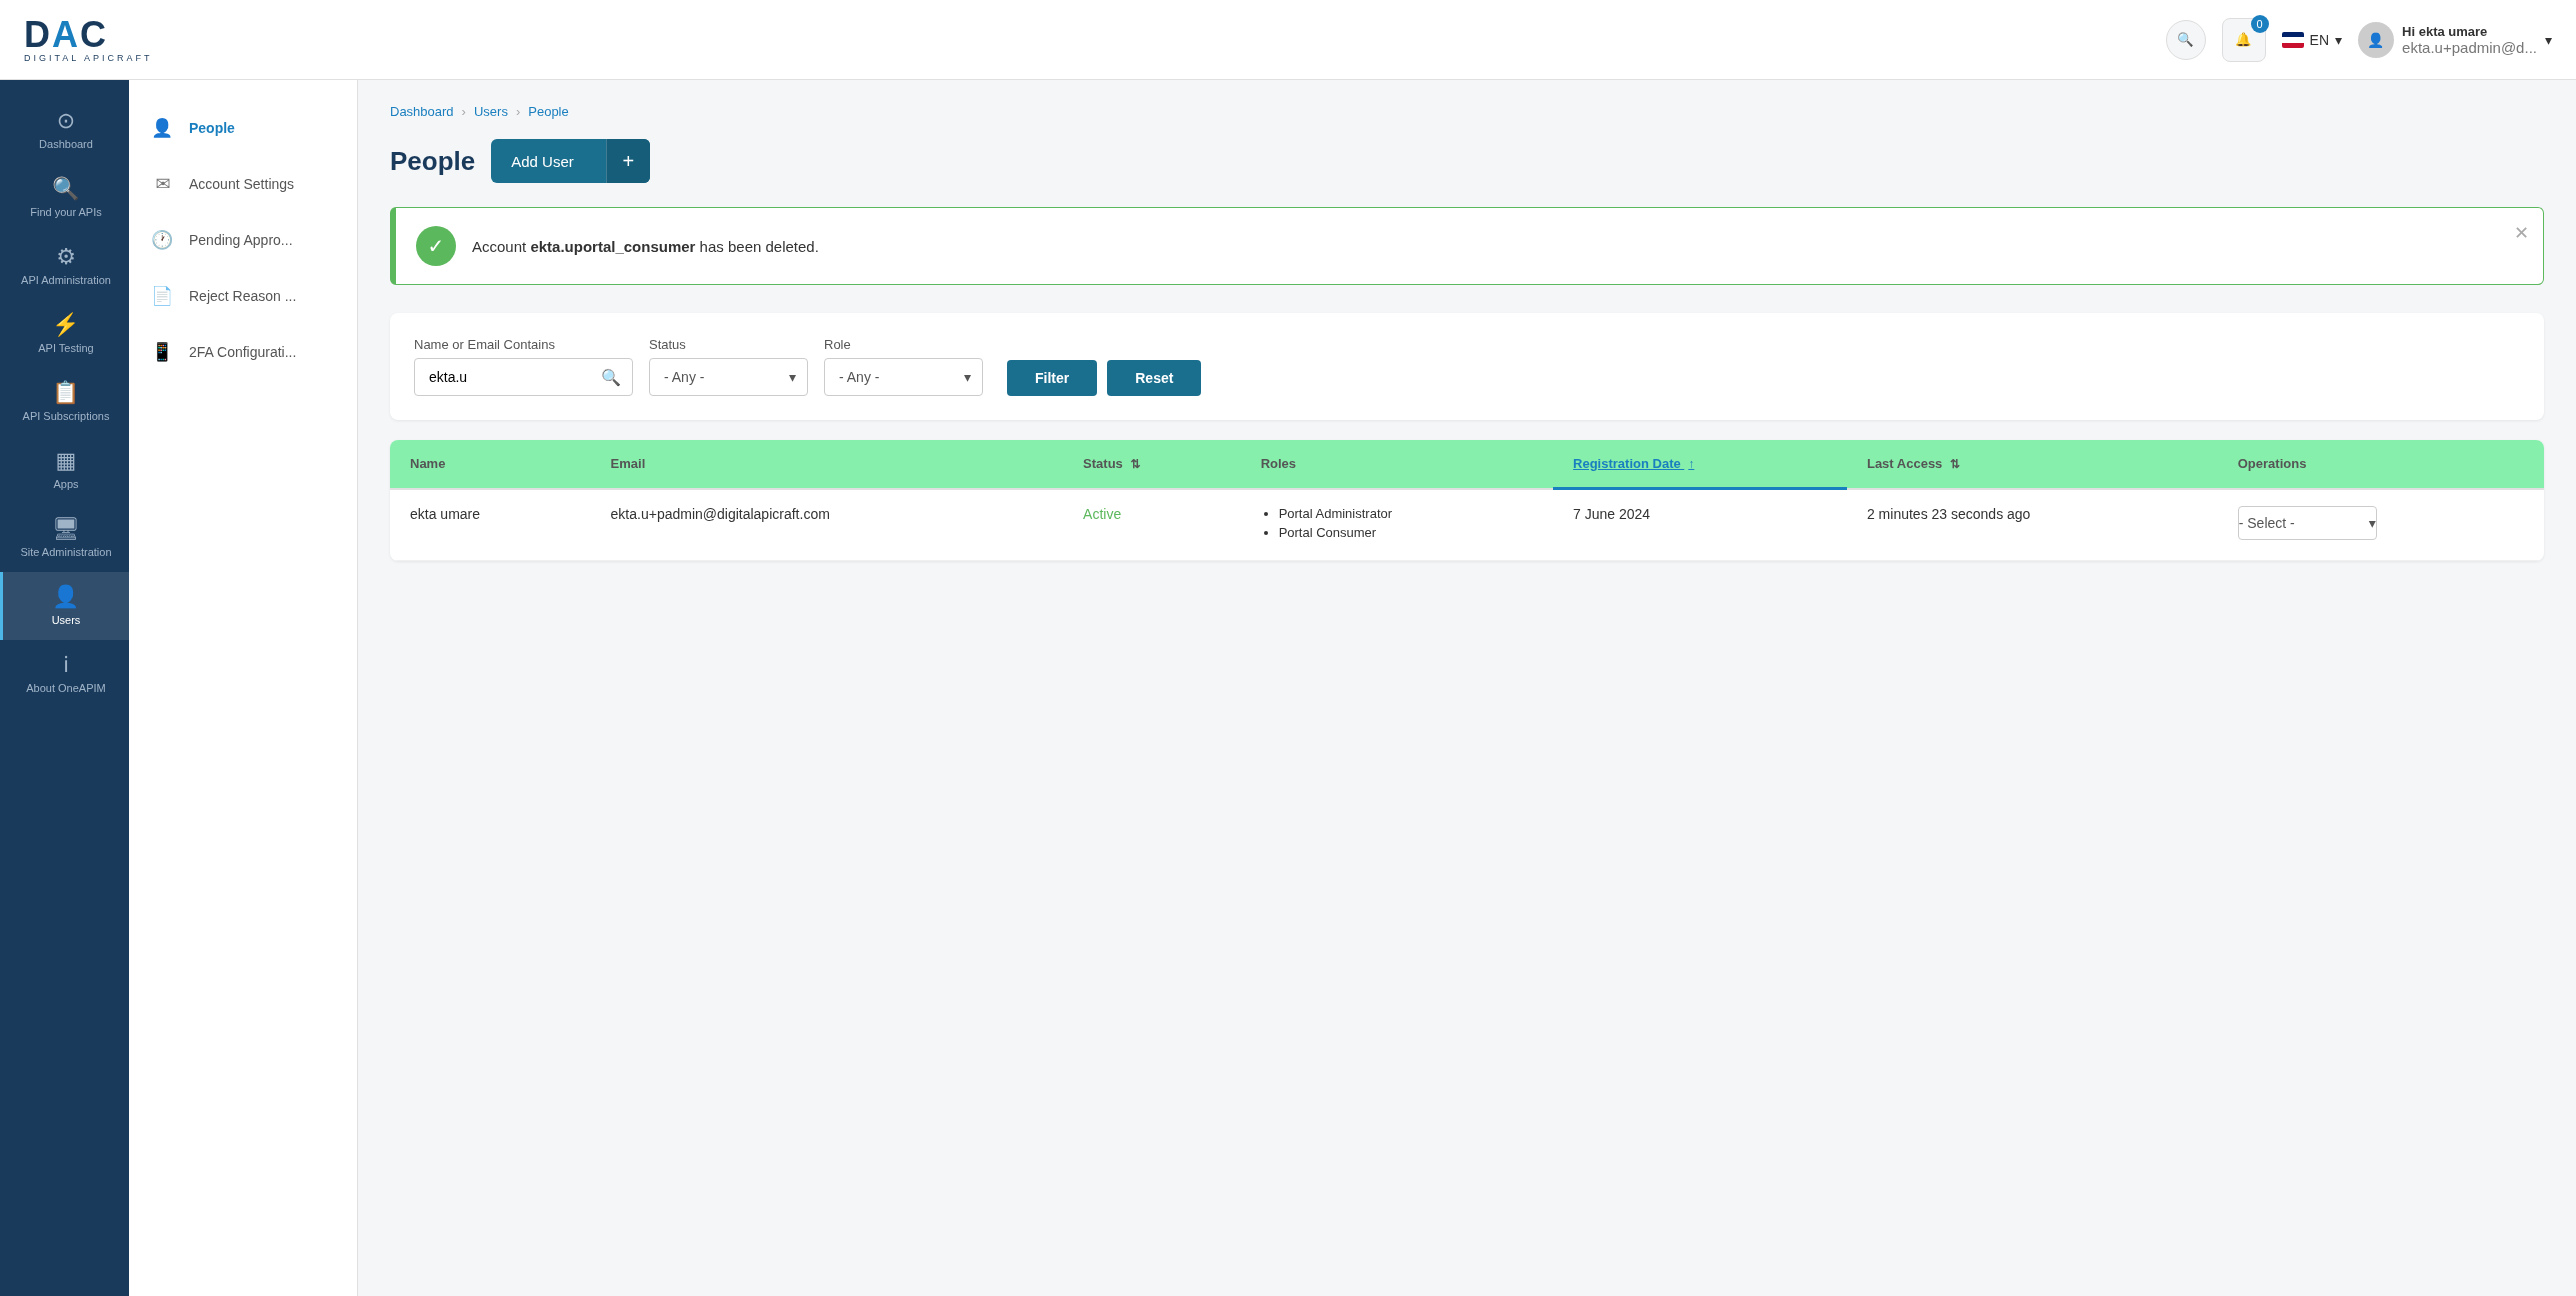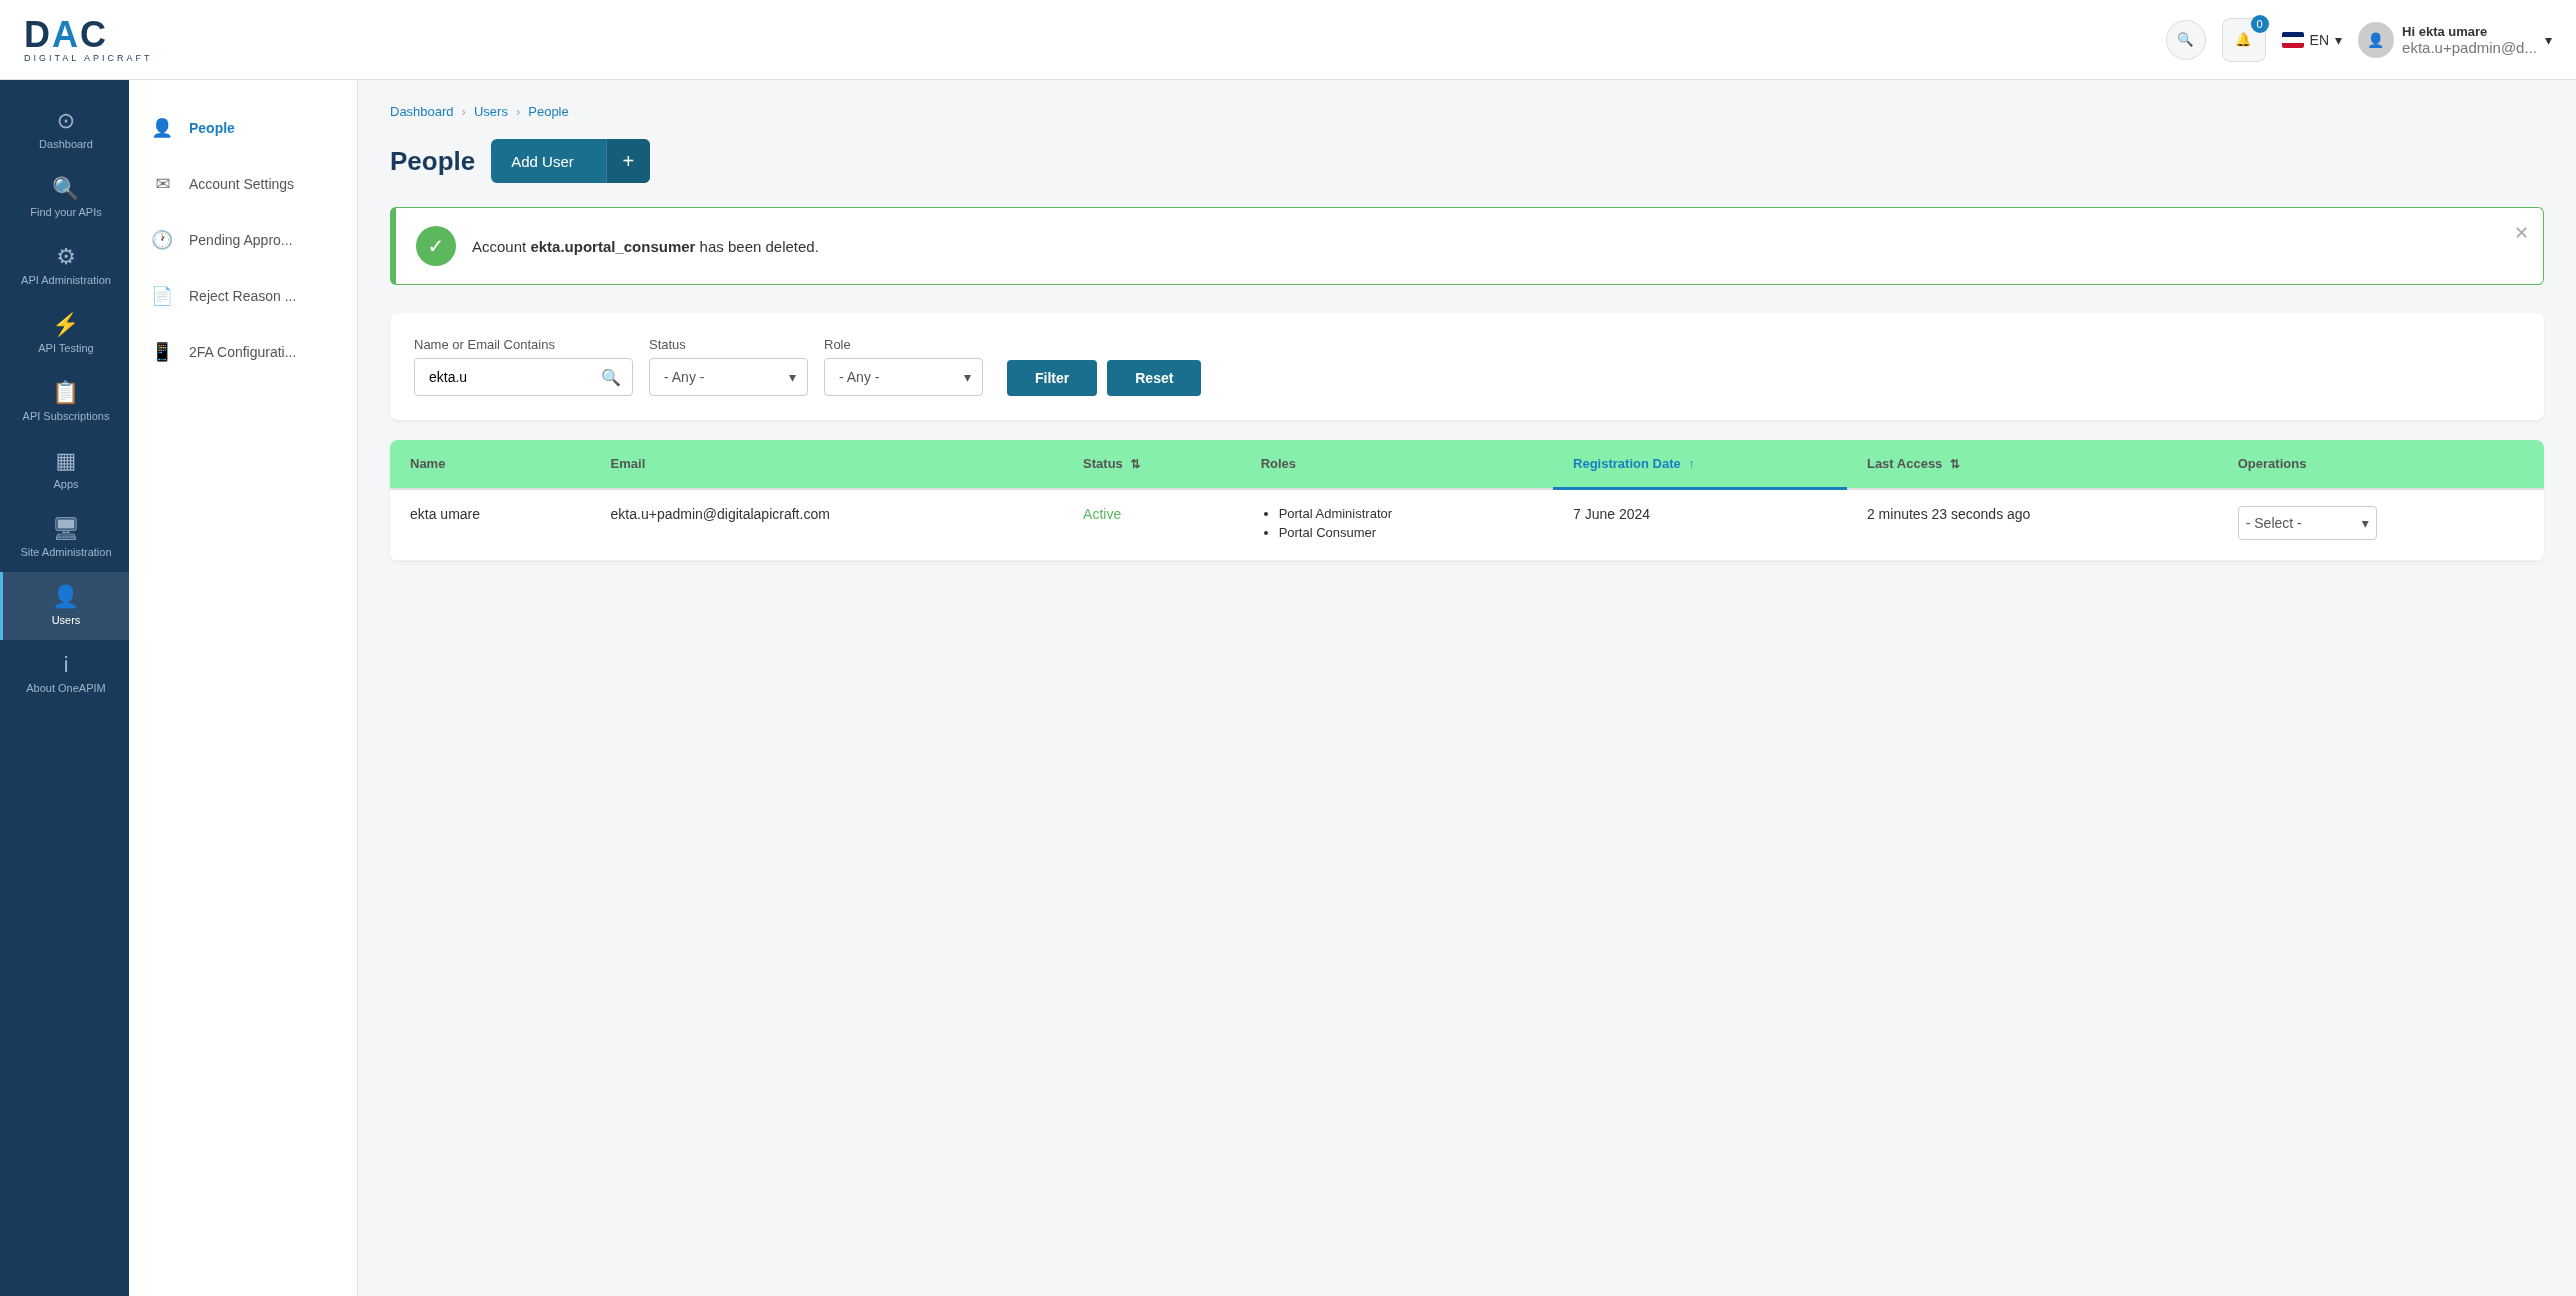--- a/index.html
+++ b/index.html
@@ -72,31 +72,31 @@
     .filter-buttons { display: flex; gap: 10px; margin-left: 8px; }
     .btn-filter { background: #1a6e8e; color: #fff; border: none; border-radius: 4px; padding: 10px 28px; font-size: 14px; font-weight: 600; cursor: pointer; }
     .btn-reset { background: #1a6e8e; color: #fff; border: none; border-radius: 4px; padding: 10px 28px; font-size: 14px; font-weight: 600; cursor: pointer; }
 
     
     .table-wrap { background: #fff; border-radius: 8px; box-shadow: 0 1px 3px rgba(0,0,0,0.07); overflow: hidden; }
     table { width: 100%; border-collapse: collapse; }
     thead tr { background: #86efac; border-bottom: 2px solid #e0e0e0; }
     thead th { padding: 16px 20px; text-align: left; font-size: 13px; font-weight: 600; color: #555; white-space: nowrap; }
     thead th.sortable { cursor: pointer; }
-    thead th.sorted { color: #1a7fbf; border-bottom: 3px solid #1a7fbf; }
+    thead th.sorted { color: #1a7fbf; border-bottom: 3px solid #1a7fbf; text-decoration: underline; }
     .sort-icon { margin-left: 4px; font-size: 12px; }
     tbody tr { border-bottom: 1px solid #f0f0f0; }
     tbody td { padding: 16px 20px; font-size: 14px; color: #333; vertical-align: top; }
     .roles-list { list-style: disc; padding-left: 18px; }
     .roles-list li { margin-bottom: 4px; font-size: 13px; }
     .status-active { color: #5cb85c; font-weight: 500; }
 
     
     .select-dropdown-wrap { position: relative; display: inline-block; }
-    .select-dropdown-btn { display: flex; align-items: center; border: 1px solid #ccc; border-radius: 4px; padding: 8px 7px; background: #fff; cursor: pointer; gap: 32px; font-size: 14px; color: #555; min-width: 139px; justify-content: space-between; }
+    .select-dropdown-btn { display: flex; align-items: center; border: 1px solid #ccc; border-radius: 4px; padding: 8px 0; background: #fff; cursor: pointer; gap: 32px; font-size: 14px; color: #555; min-width: 139px; justify-content: space-between; }
 
     
     .logo-wrap { display: flex; flex-direction: column; margin-right: auto; }
     .logo-dac { font-size: 36px; font-weight: 900; color: #1a3a5c; letter-spacing: 2px; line-height: 1; }
     .logo-dac span { color: #1a7fbf; }
     .logo-tagline { font-size: 9px; color: #1a3a5c; letter-spacing: 3px; text-transform: uppercase; font-weight: 400; }
   </style>
 </head>
 <body>
 

